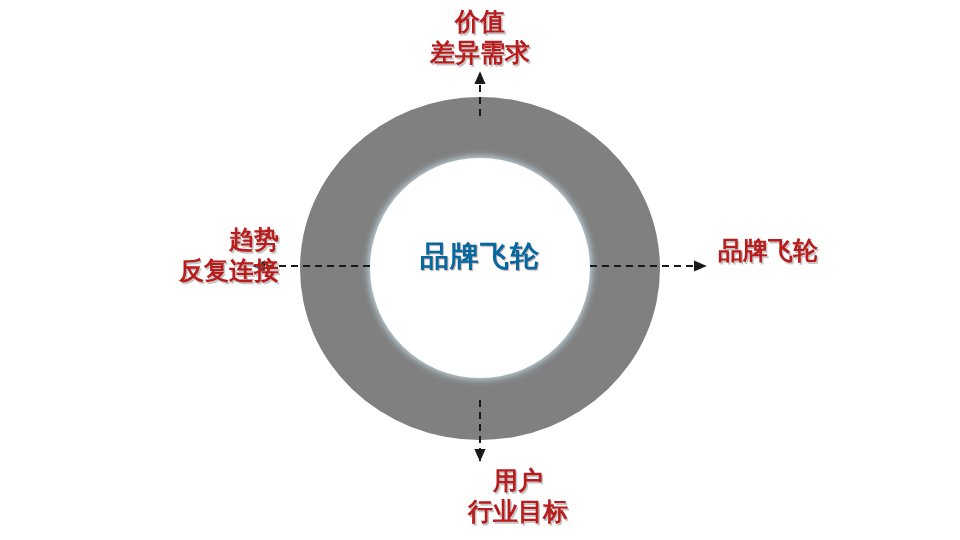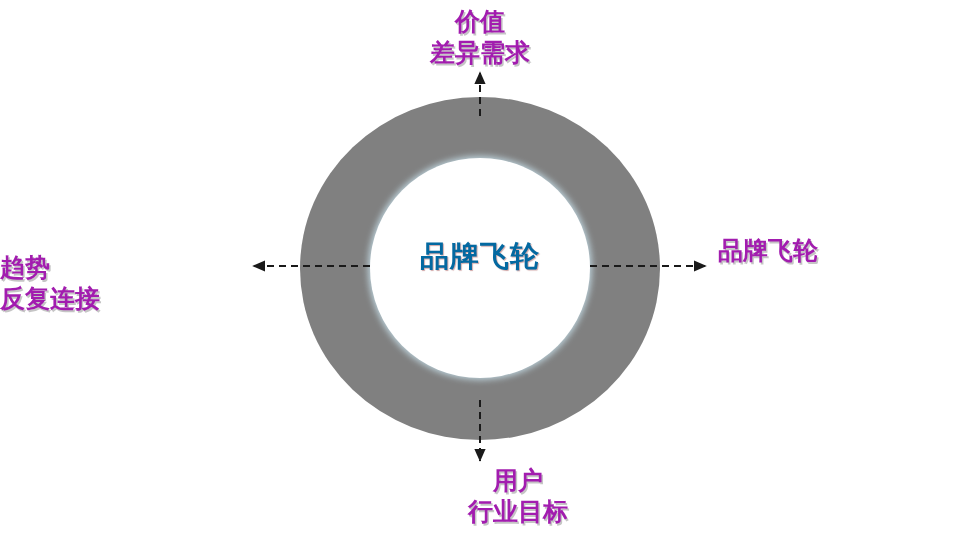--- a/index.html
+++ b/index.html
@@ -68,21 +68,21 @@
     position: absolute;
     z-index: 4;
   }
   .conn svg { display: block; overflow: visible; }
 
   
   .label {
     position: absolute;
     font-size: 25px;
     font-weight: bold;
-    color: #a21caf;
+    color: #b91c1c;
     line-height: 1.22;
     text-shadow: 1.5px 1.5px 0.5px rgba(150, 150, 150, 0.55);
     white-space: nowrap;
     z-index: 7;
   }
   .label .line { display: block; }
 
   .label-top {
     left: 0;
     top: 6px;
@@ -91,23 +91,24 @@
   }
   .label-bottom {
     left: 0;
     top: 465px;
     width: 960px;
     text-align: center;
     padding-left: 38px;
   }
   .label-left {
     left: 0;
-    top: 252px;
+    top: 224px;
     width: 243px;
-    text-align: left;
+    text-align: right;
+    padding-left: 36px;
   }
   .label-right {
     left: 718px;
     top: 235px;
     width: 242px;
     text-align: left;
   }
 </style>
 </head>
 <body>

